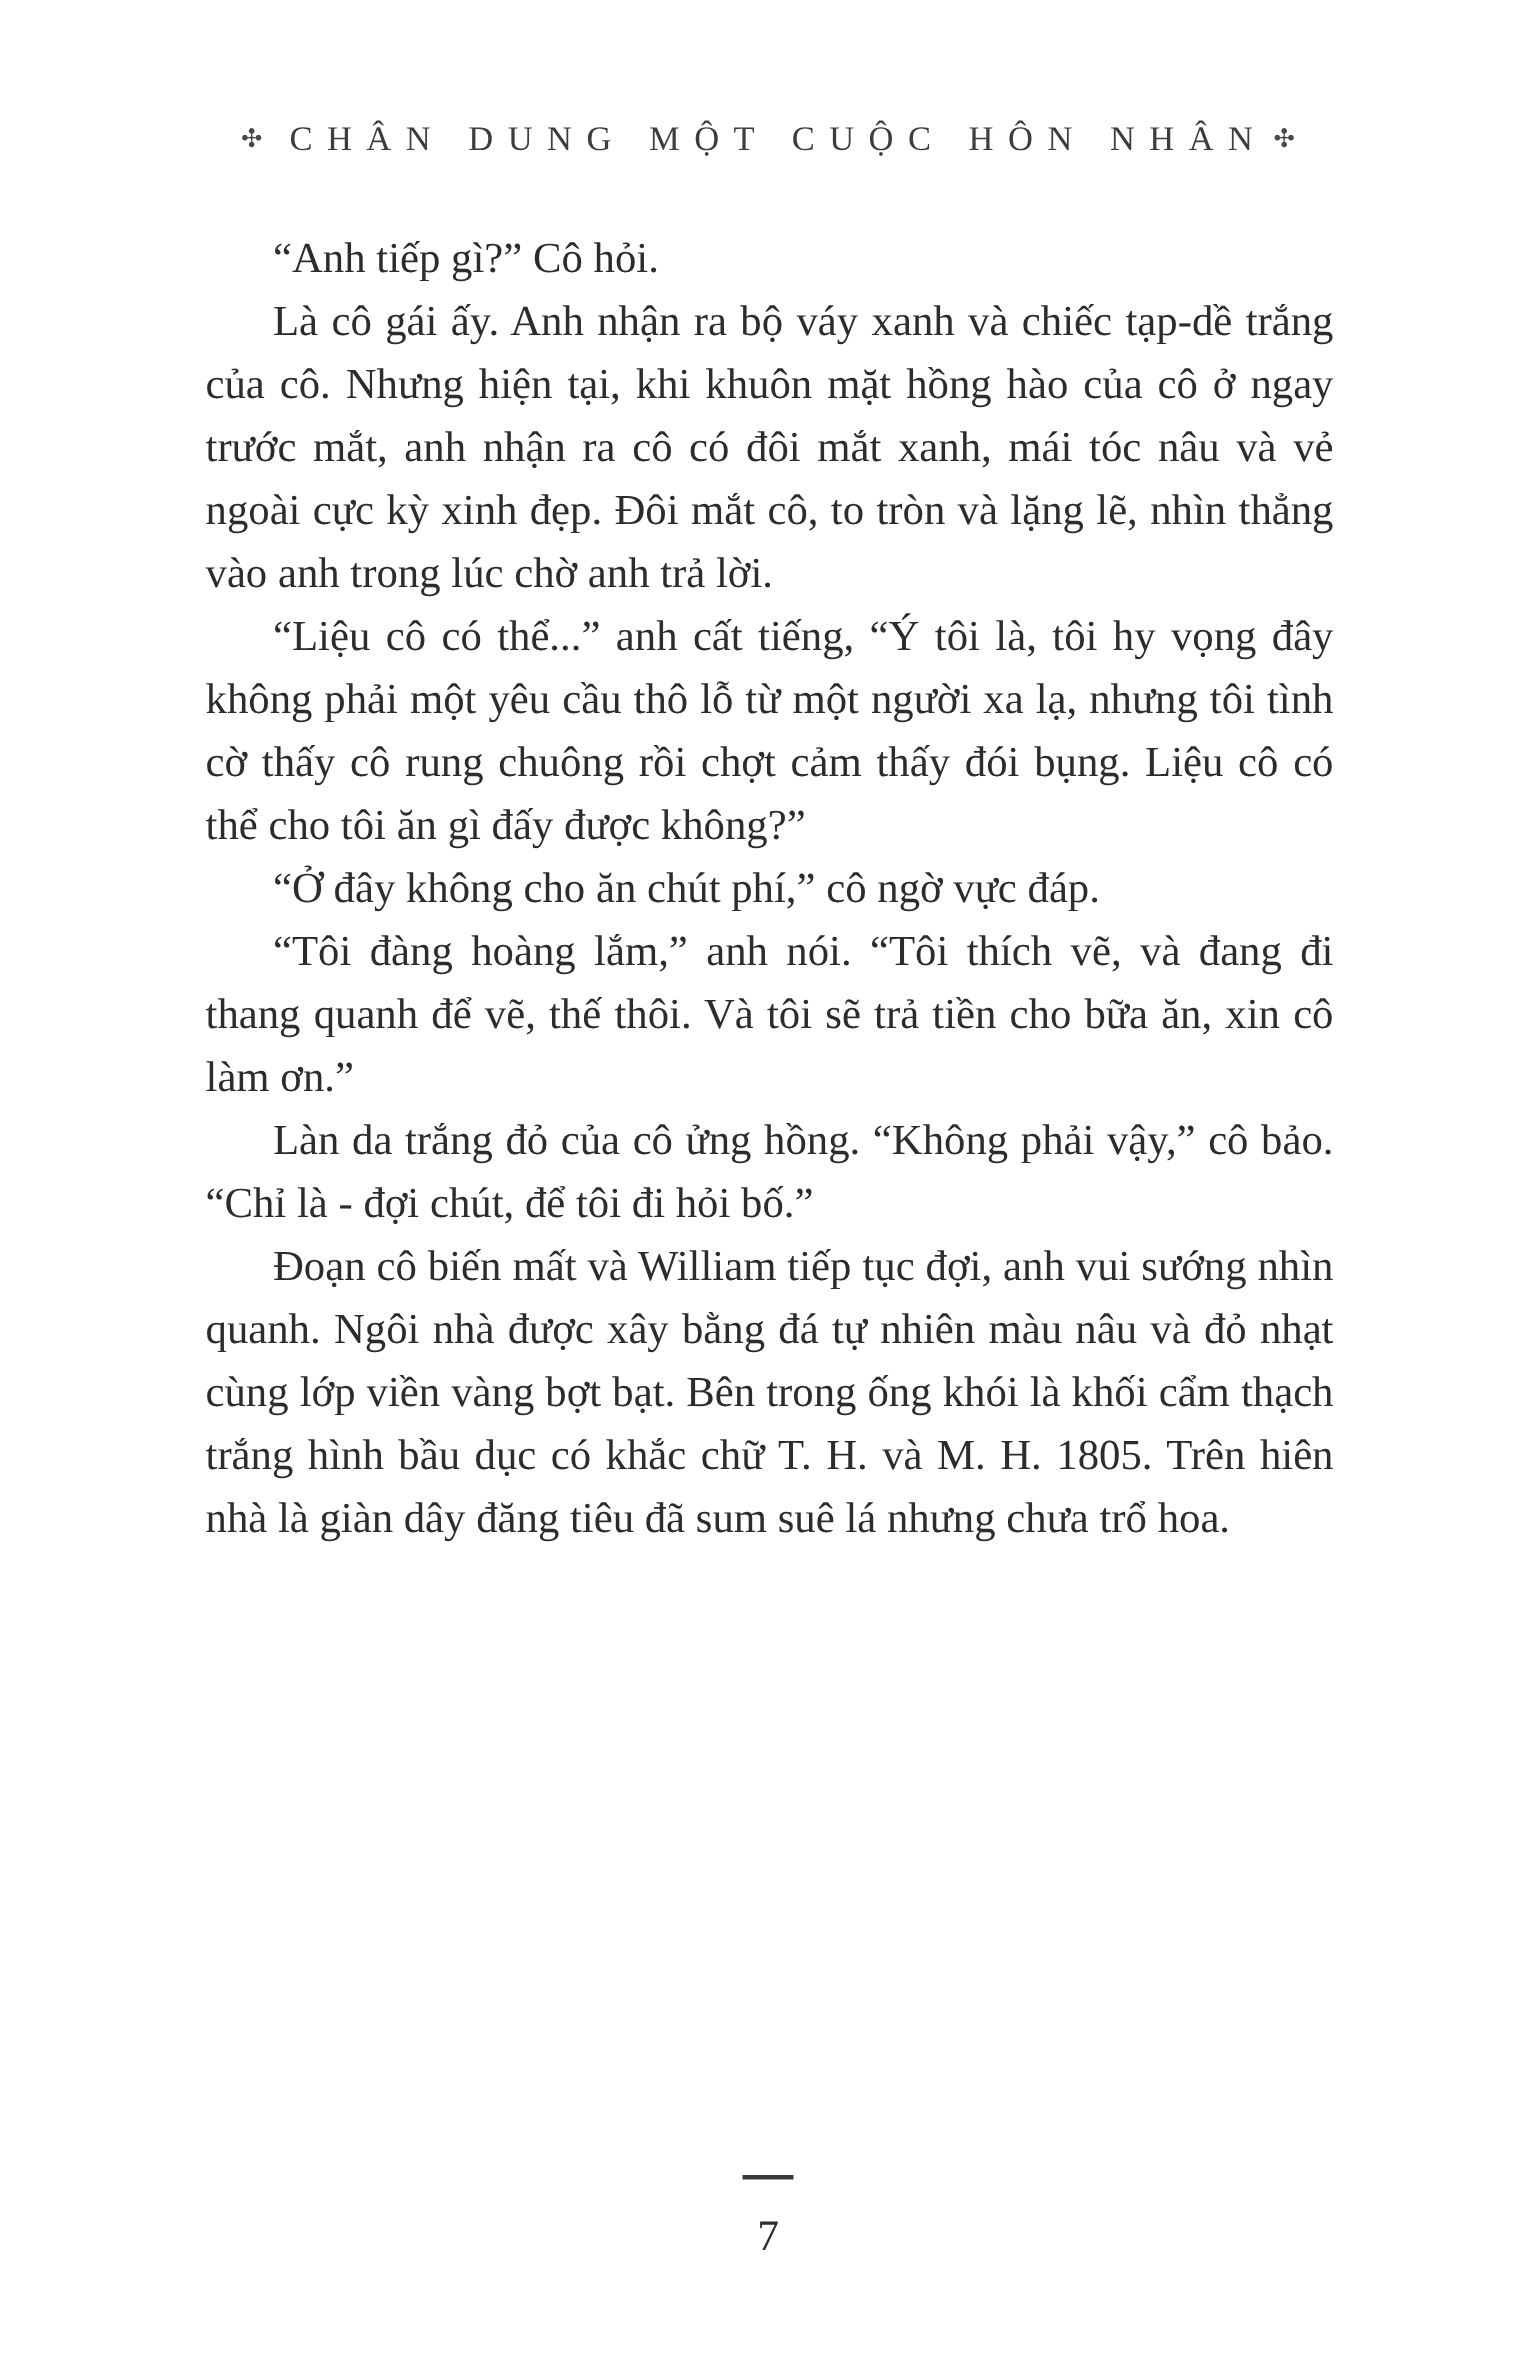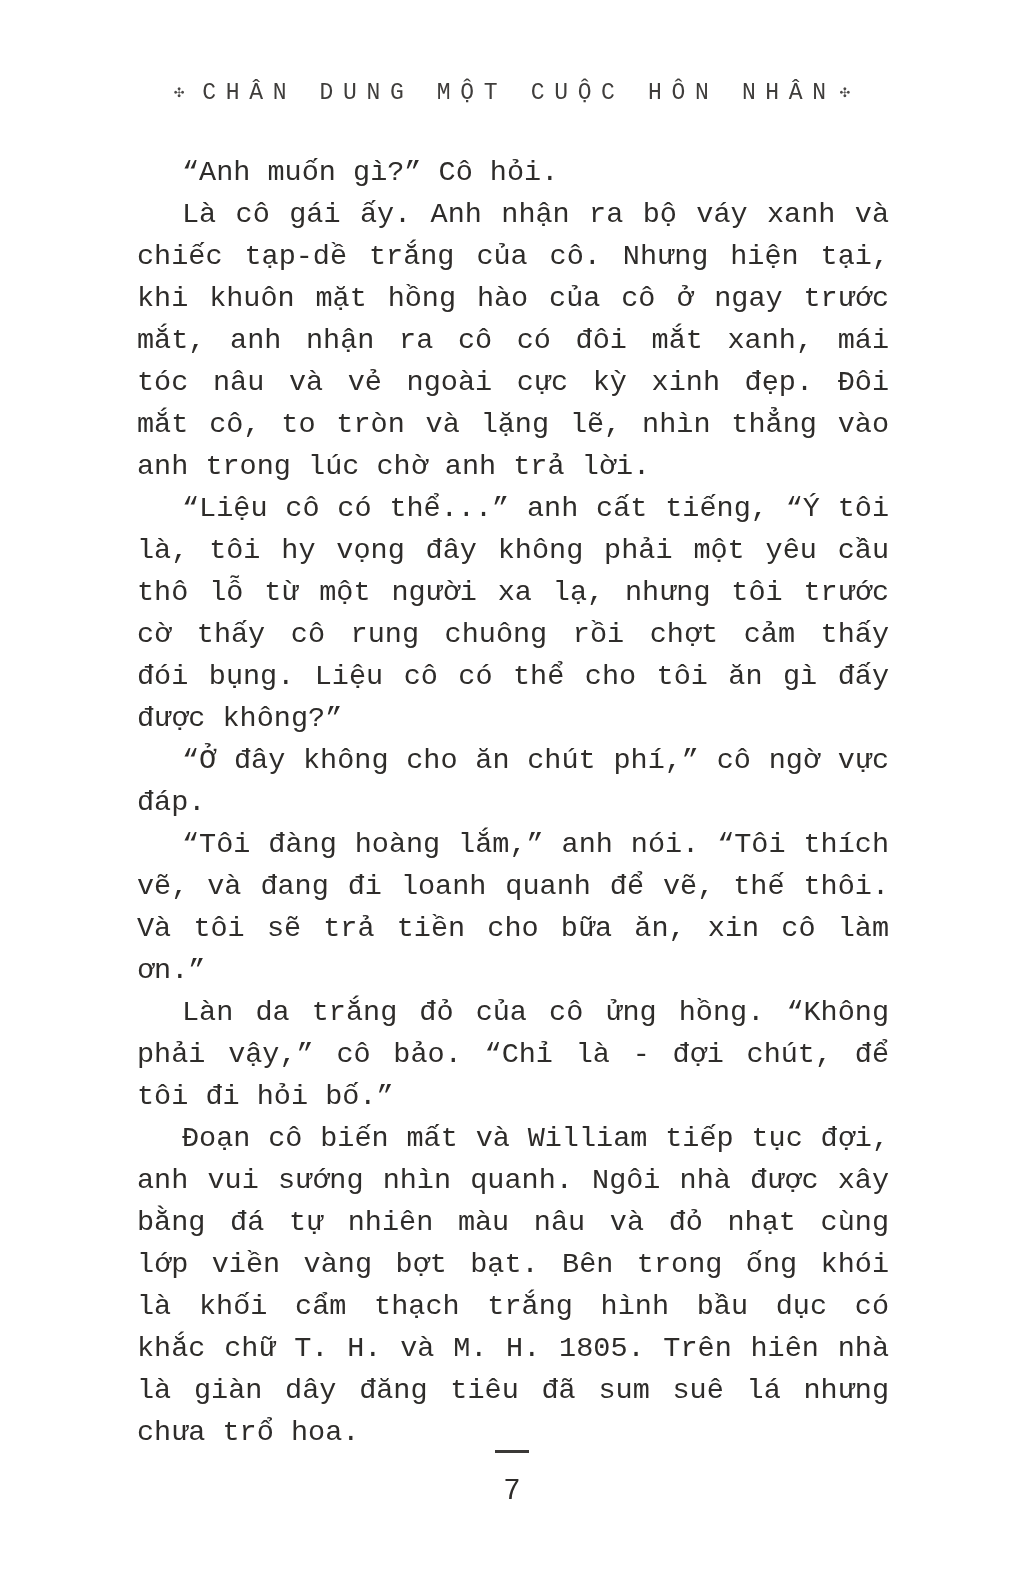--- a/index.html
+++ b/index.html
@@ -6,21 +6,21 @@
     margin: 0;
     padding: 0;
     background: #ffffff;
   }
   .page {
     position: relative;
     width: 1024px;
     height: 1575px;
     background: #ffffff;
     color: #2e2c2a;
-    font-family: Liberation Mono, monospace;
+    font-family: Liberation Serif, serif;
     overflow: hidden;
   }
   .running-head {
     position: absolute;
     top: 80px;
     left: 0;
     width: 100%;
     text-align: center;
     font-size: 23px;
     color: #3f3d3b;
@@ -72,25 +72,25 @@
 </head>
 <body>
 
 <div class="page">
 
   <div class="running-head">
     <span class="ornament left">✣</span><span>CHÂN DUNG MỘT CUỘC HÔN NHÂN</span><span class="ornament right">✣</span>
   </div>
 
   <div class="body-text">
-    <p>“Anh muốn gì?” Cô hỏi.</p>
+    <p>“Anh tiếp gì?” Cô hỏi.</p>
     <p>Là cô gái ấy. Anh nhận ra bộ váy xanh và chiếc tạp-dề trắng của cô. Nhưng hiện tại, khi khuôn mặt hồng hào của cô ở ngay trước mắt, anh nhận ra cô có đôi mắt xanh, mái tóc nâu và vẻ ngoài cực kỳ xinh đẹp. Đôi mắt cô, to tròn và lặng lẽ, nhìn thẳng vào anh trong lúc chờ anh trả lời.</p>
-    <p>“Liệu cô có thể...” anh cất tiếng, “Ý tôi là, tôi hy vọng đây không phải một yêu cầu thô lỗ từ một người xa lạ, nhưng tôi trước cờ thấy cô rung chuông rồi chợt cảm thấy đói bụng. Liệu cô có thể cho tôi ăn gì đấy được không?”</p>
+    <p>“Liệu cô có thể...” anh cất tiếng, “Ý tôi là, tôi hy vọng đây không phải một yêu cầu thô lỗ từ một người xa lạ, nhưng tôi tình cờ thấy cô rung chuông rồi chợt cảm thấy đói bụng. Liệu cô có thể cho tôi ăn gì đấy được không?”</p>
     <p>“Ở đây không cho ăn chút phí,” cô ngờ vực đáp.</p>
-    <p>“Tôi đàng hoàng lắm,” anh nói. “Tôi thích vẽ, và đang đi loanh quanh để vẽ, thế thôi. Và tôi sẽ trả tiền cho bữa ăn, xin cô làm ơn.”</p>
+    <p>“Tôi đàng hoàng lắm,” anh nói. “Tôi thích vẽ, và đang đi thang quanh để vẽ, thế thôi. Và tôi sẽ trả tiền cho bữa ăn, xin cô làm ơn.”</p>
     <p>Làn da trắng đỏ của cô ửng hồng. “Không phải vậy,” cô bảo. “Chỉ là - đợi chút, để tôi đi hỏi bố.”</p>
     <p>Đoạn cô biến mất và William tiếp tục đợi, anh vui sướng nhìn quanh. Ngôi nhà được xây bằng đá tự nhiên màu nâu và đỏ nhạt cùng lớp viền vàng bợt bạt. Bên trong ống khói là khối cẩm thạch trắng hình bầu dục có khắc chữ T. H. và M. H. 1805. Trên hiên nhà là giàn dây đăng tiêu đã sum suê lá nhưng chưa trổ hoa.</p>
   </div>
 
   <div class="footer">
     <div class="footer-rule"></div>
     <div class="page-number">7</div>
   </div>
 
 </div>

